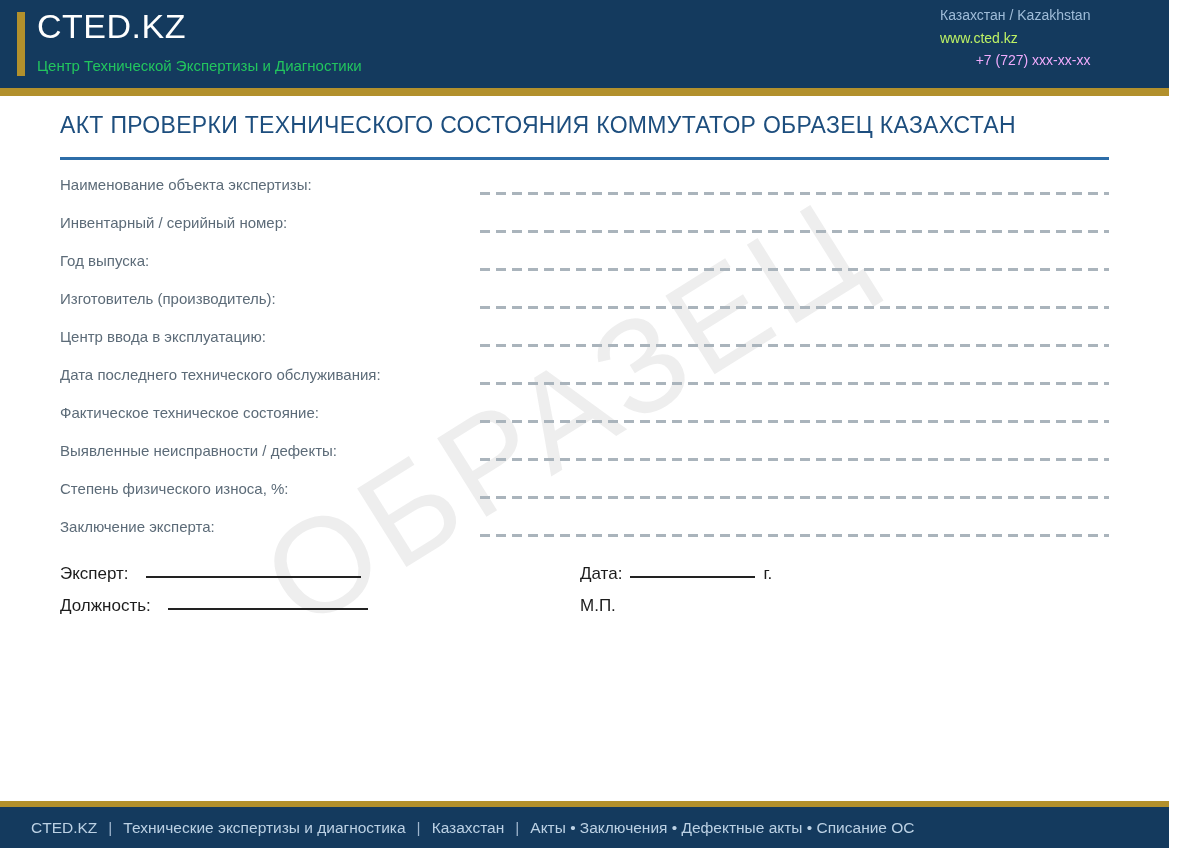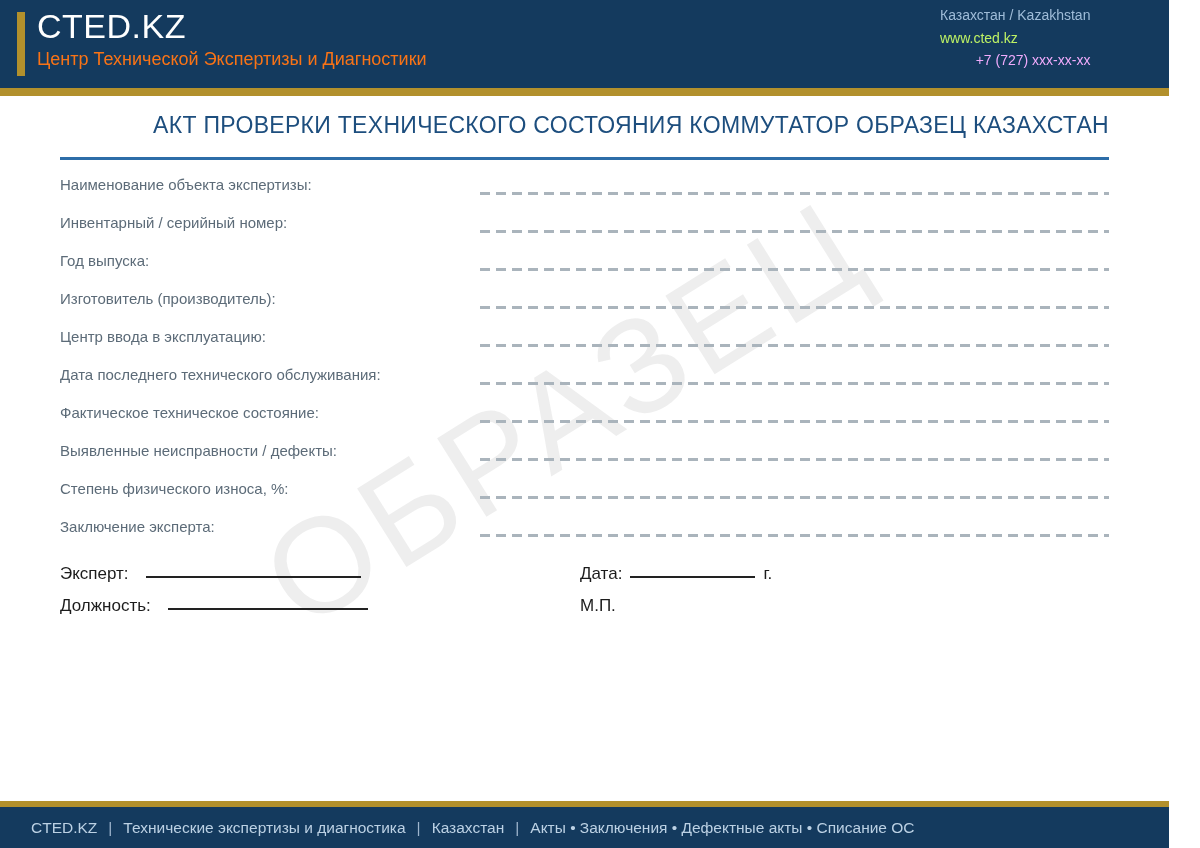--- a/index.html
+++ b/index.html
@@ -26,22 +26,22 @@
     position: absolute; left: 17px; top: 12px;
     width: 8px; height: 64px;
     background: #B2902C;
   }
   .logo {
     position: absolute; left: 37px; top: 7px;
     font-size: 34px; font-weight: 400; letter-spacing: 0.5px;
     color: #ffffff;
   }
   .tagline {
-    position: absolute; left: 37px; top: 49px;
-    font-size: 18px; color: #f97316;
+    position: absolute; left: 37px; top: 57px;
+    font-size: 15px; color: #22c55e;
   }
   .header-contacts {
     position: absolute; left: 940px; top: 4px;
     font-size: 14px; line-height: 22.5px;
   }
   .hc-region { color: #9FBCD8; }
   .hc-website { color: #bef264; cursor: pointer; }
   .hc-phone { color: #f0abfc; text-align: right; }
   .gold-divider { height: 8px; background: #B2902C; }
 
@@ -53,21 +53,21 @@
     color: rgba(40, 40, 40, 0.08);
     white-space: nowrap;
     z-index: 0;
     pointer-events: none;
   }
 
   
   .doc-main { position: relative; z-index: 1; padding: 0 60px; }
   .doc-title {
     margin: 0; padding-top: 16px;
-    text-align: right;
+    text-align: left;
     font-size: 23px; font-weight: 400; letter-spacing: 0.3px;
     color: #1D4E7E;
   }
   .title-rule { margin-top: 18px; height: 3px; background: #2D6DA8; }
 
   .fields { margin-top: 8px; }
   .field-row { display: flex; height: 38px; }
   .field-label {
     width: 420px; padding-top: 8px;
     font-size: 15px; color: #5C6B78;

